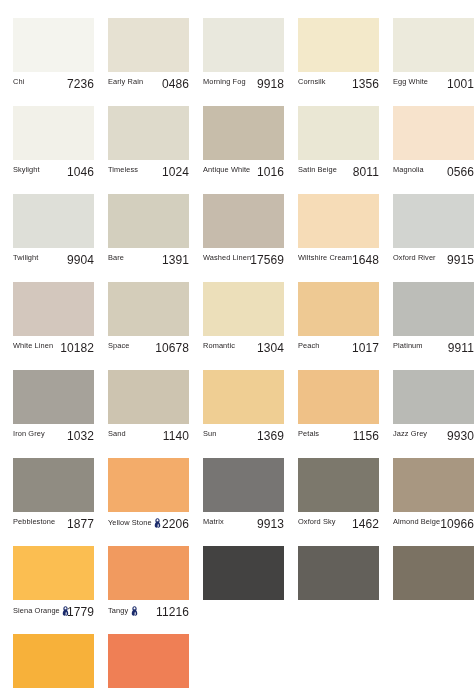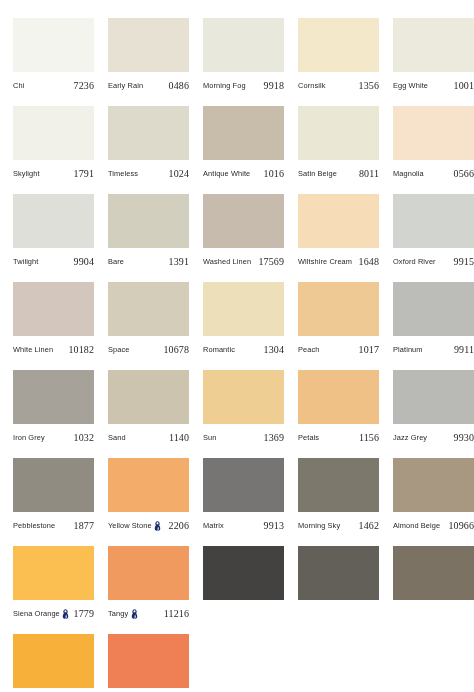--- a/index.html
+++ b/index.html
@@ -39,42 +39,42 @@
     width: 81px;
     height: 54px;
     display: block;
     border: 0;
   }
   .swatch-label {
     width: 81px;
     height: 16px;
     margin-top: 6px;
     display: flex;
-    align-items: center;
+    align-items: flex-start;
     justify-content: space-between;
     white-space: nowrap;
   }
   .swatch-name-wrap {
     display: flex;
     align-items: center;
     min-width: 0;
   }
   .swatch-name {
     font-size: 7.4px;
     color: #231f20;
     letter-spacing: 0.1px;
     line-height: 1;
     font-family: "Liberation Sans", sans-serif;
   }
   .swatch-code {
-    font-size: 10px;
+    font-size: 12px;
     color: #231f20;
     letter-spacing: 0.1px;
     line-height: 1;
-    font-family: Liberation Serif, serif;
+    font-family: Liberation Sans, sans-serif;
     padding-left: 3px;
   }
   .penguin-icon {
     display: inline-block;
     width: 7px;
     height: 10px;
     margin-left: 2.5px;
     margin-right: 1px;
     flex: 0 0 auto;
     position: relative;
@@ -131,21 +131,21 @@
           </div>
           <span class="swatch-code">1001</span>
         </div>
       </div>
       <div class="swatch-cell">
         <div class="swatch-chip" style="background: rgb(242, 241, 233);"></div>
         <div class="swatch-label">
           <div class="swatch-name-wrap">
             <span class="swatch-name">Skylight</span>
           </div>
-          <span class="swatch-code">1791</span>
+          <span class="swatch-code">1046</span>
         </div>
       </div>
       <div class="swatch-cell">
         <div class="swatch-chip" style="background: rgb(222, 218, 203);"></div>
         <div class="swatch-label">
           <div class="swatch-name-wrap">
             <span class="swatch-name">Timeless</span>
           </div>
           <span class="swatch-code">1024</span>
         </div>
@@ -343,21 +343,21 @@
           <div class="swatch-name-wrap">
             <span class="swatch-name">Matrix</span>
           </div>
           <span class="swatch-code">9913</span>
         </div>
       </div>
       <div class="swatch-cell">
         <div class="swatch-chip" style="background: rgb(124, 120, 108);"></div>
         <div class="swatch-label">
           <div class="swatch-name-wrap">
-            <span class="swatch-name">Morning Sky</span>
+            <span class="swatch-name">Oxford Sky</span>
           </div>
           <span class="swatch-code">1462</span>
         </div>
       </div>
       <div class="swatch-cell">
         <div class="swatch-chip" style="background: rgb(168, 151, 129);"></div>
         <div class="swatch-label">
           <div class="swatch-name-wrap">
             <span class="swatch-name">Almond Beige</span>
           </div>

